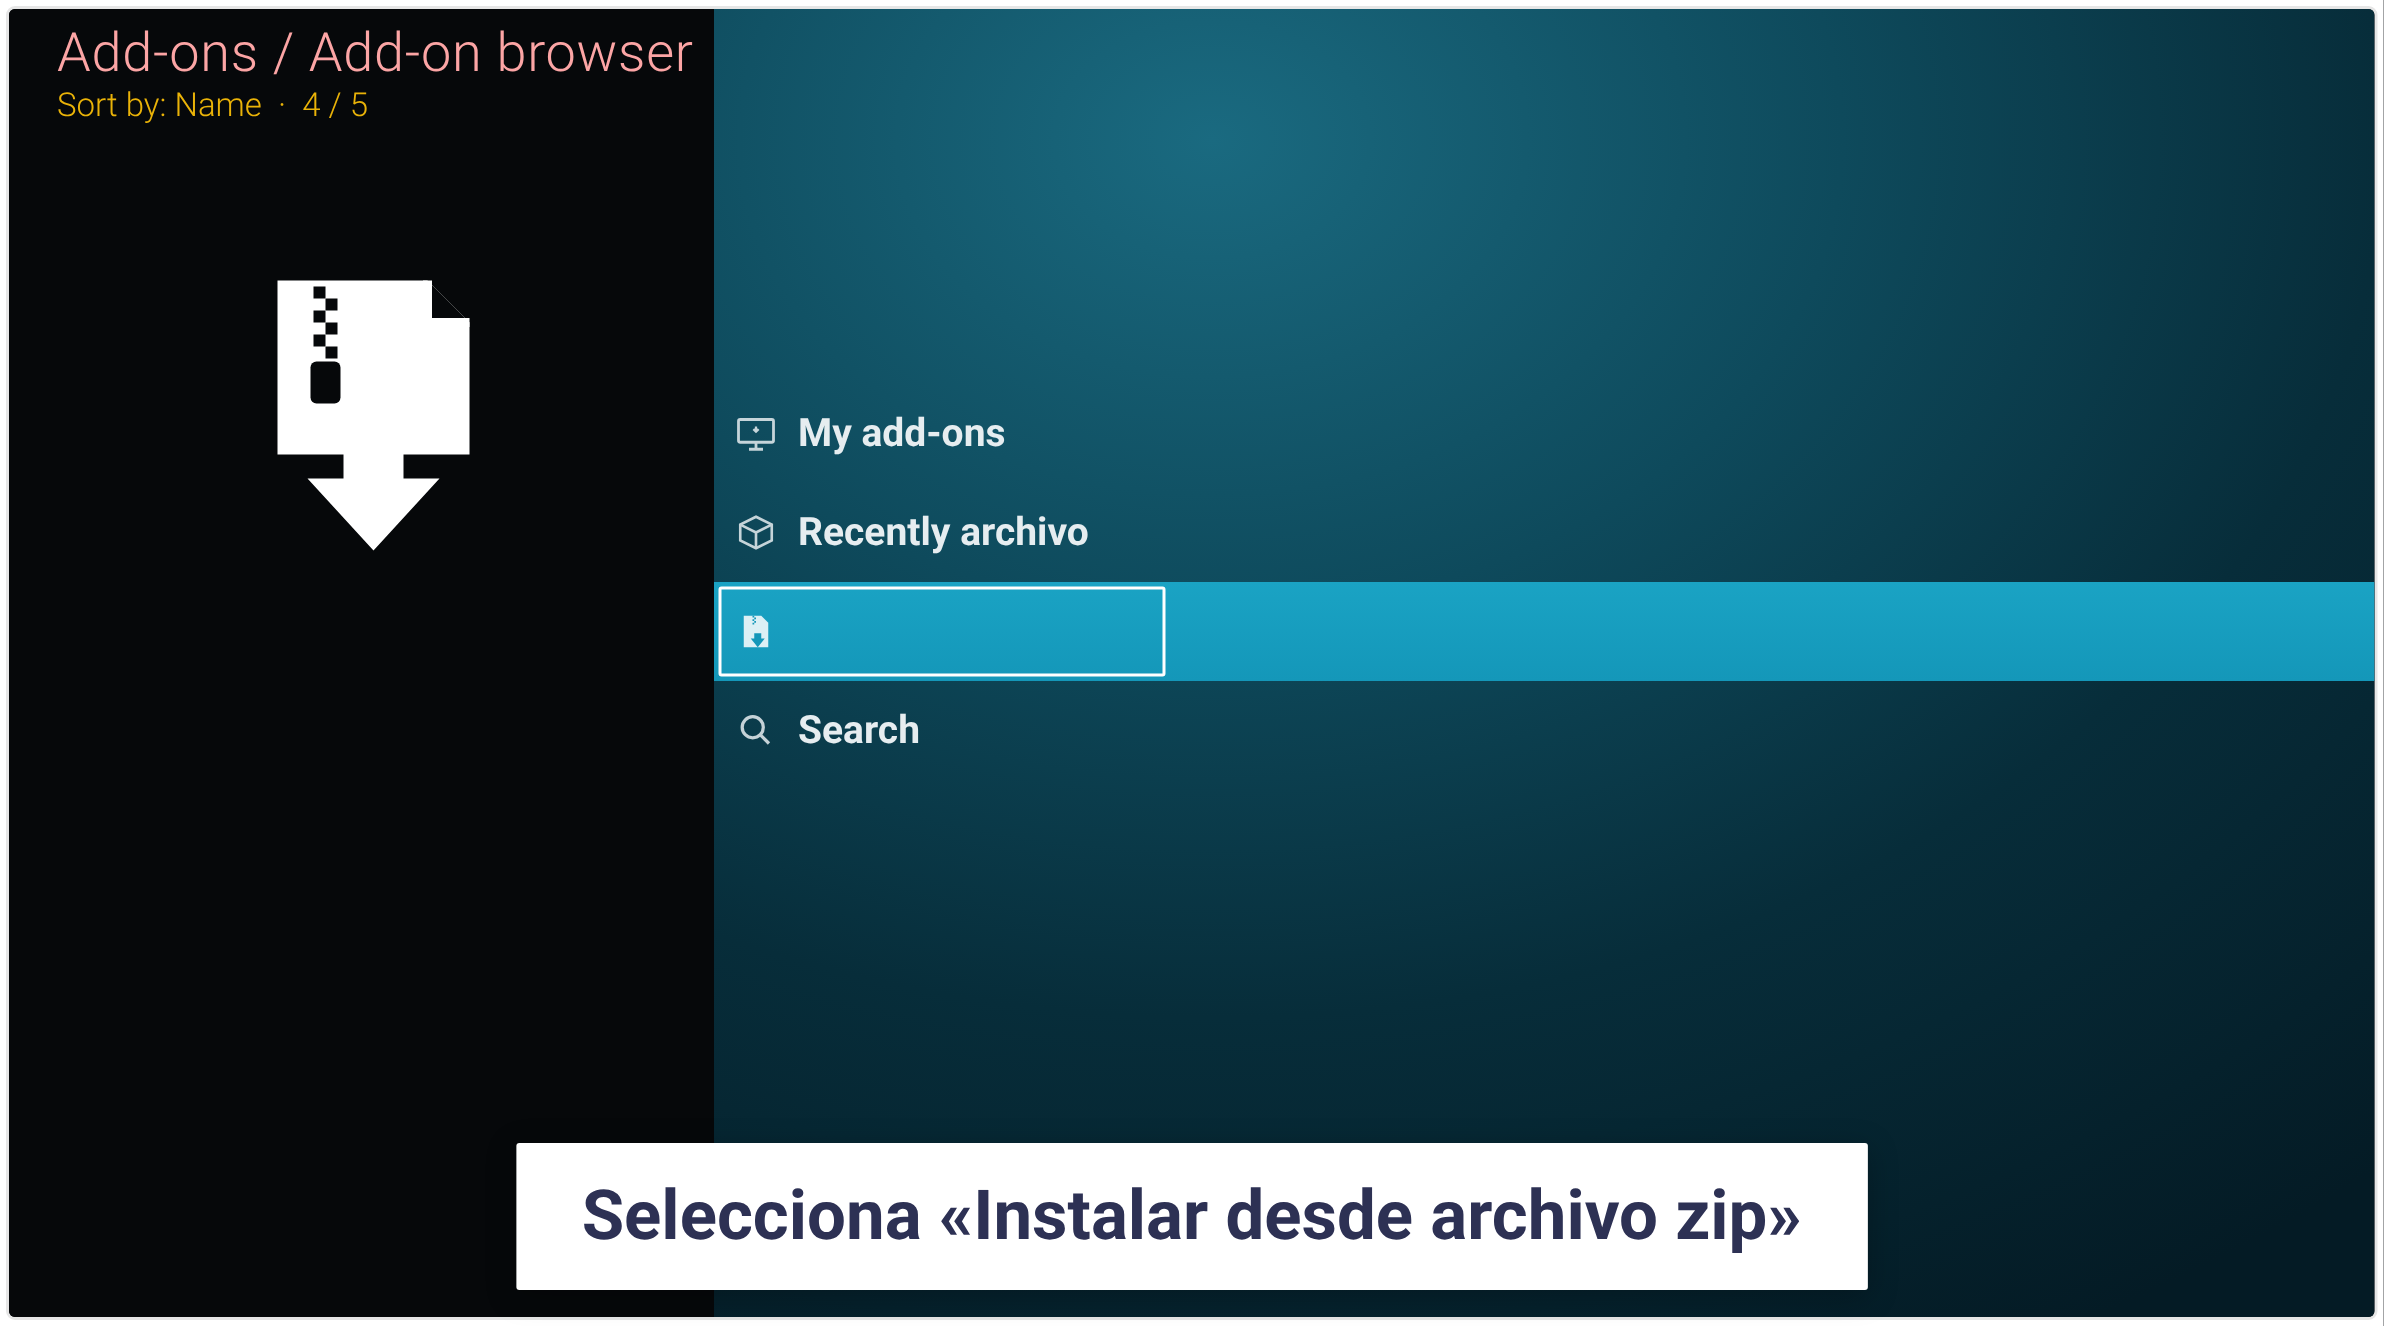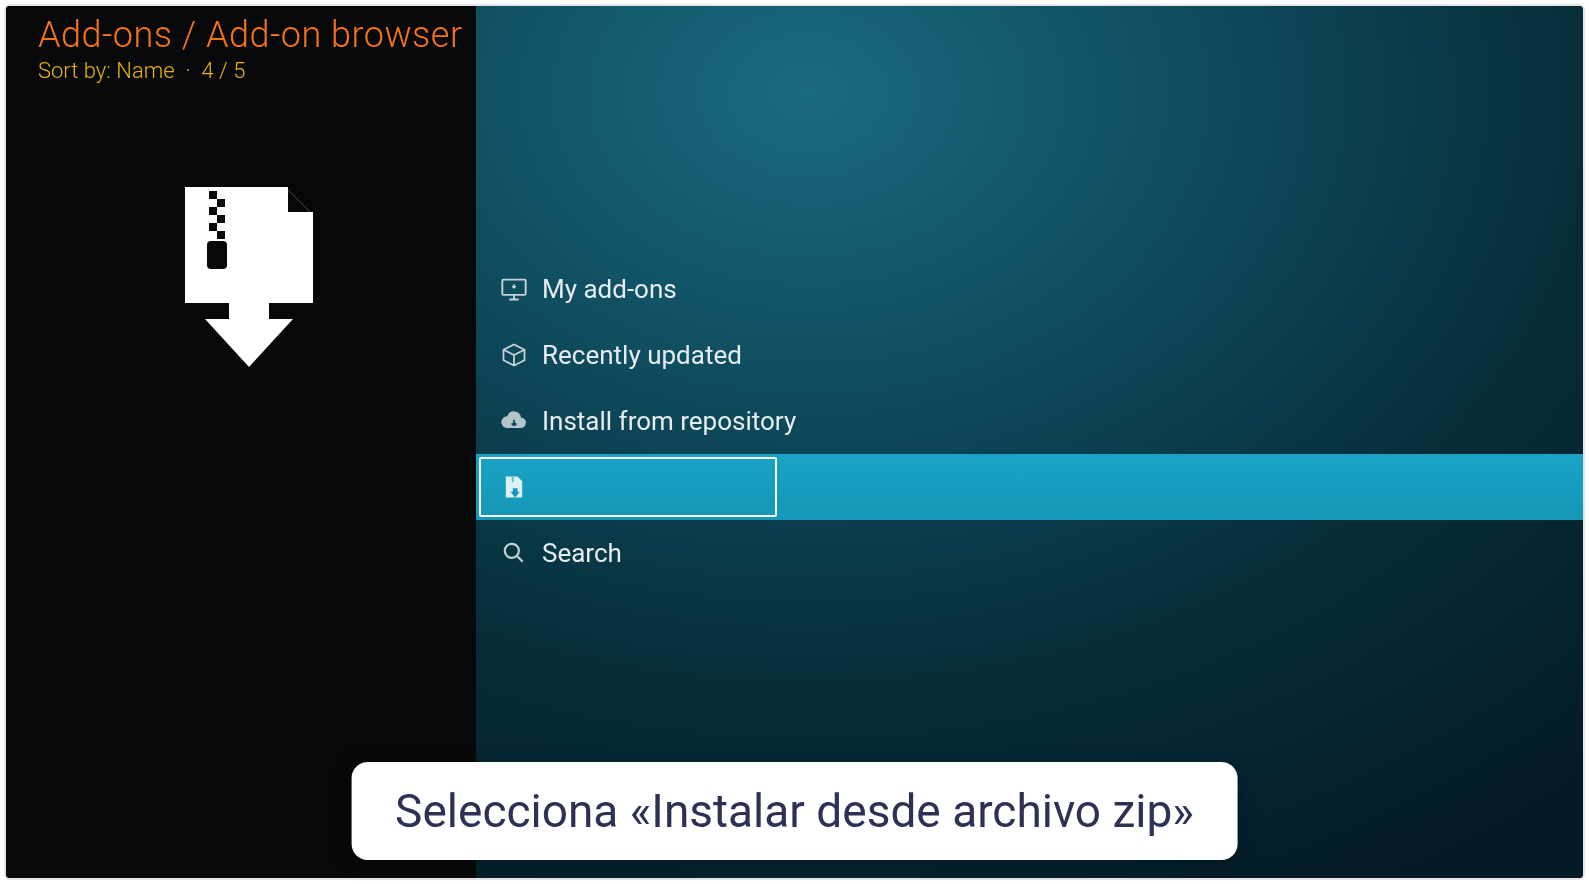--- a/index.html
+++ b/index.html
@@ -30,21 +30,21 @@
   
   .sidebar {
     width: 470px;
     height: 100%;
     background: #06080a;
     padding: 4px 0 0 0;
     position: relative;
   }
   
   .breadcrumb {
-    color: #f97316;
+    color: #fca5a5;
     font-size: 36px;
     font-weight: 300;
     padding: 4px 0 0 32px;
     letter-spacing: 0.5px;
   }
   
   .sortline {
     color: #eab308;
     font-size: 22px;
     font-weight: 300;
@@ -70,23 +70,23 @@
     position: absolute;
     top: 250px;
     left: 0;
     right: 0;
   }
   
   .menu-item {
     display: flex;
     align-items: center;
     height: 66px;
-    padding-left: 16px;
+    padding-left: 6px;
     font-size: 26px;
-    font-weight: 400;
+    font-weight: 700;
     color: #e6edf0;
     cursor: pointer;
     position: relative;
   }
   .menu-item .icon-slot {
     width: 44px;
     display: flex;
     align-items: center;
     justify-content: center;
     opacity: 0.85;
@@ -107,23 +107,23 @@
   }
   
   .caption {
     position: absolute;
     bottom: 24px;
     left: 50%;
     transform: translateX(-50%);
     background: #ffffff;
     color: #2d3154;
     font-size: 46px;
-    font-weight: 400;
+    font-weight: 700;
     padding: 22px 44px;
-    border-radius: 16px;
+    border-radius: 2px;
     box-shadow: 0 4px 20px rgba(0,0,0,.25);
     white-space: nowrap;
   }
 </style>
 </head>
 <body>
 
 <div class="screen">
   <div class="kodi-frame">
 
@@ -170,32 +170,23 @@
           <span class="label">My add-ons</span>
         </div>
 
         <div class="menu-item">
           <span class="icon-slot">
             <svg width="28" height="28" viewBox="0 0 24 24" fill="none" stroke="#e6edf0" stroke-width="1.5">
               <path d="M12 3l9 4.5v9L12 21l-9-4.5v-9L12 3z"></path>
               <path d="M3 7.5L12 12l9-4.5M12 12v9"></path>
             </svg>
           </span>
-          <span class="label">Recently updated</span>
-        </div>
-
-        <div class="menu-item">
-          <span class="icon-slot">
-            <svg width="28" height="28" viewBox="0 0 24 24" fill="#e6edf0">
-              <path d="M6 18a5 5 0 0 1 .3-10A6 6 0 0 1 18 9a4.5 4.5 0 0 1-.5 9H6z" opacity=".9"></path>
-              <path d="M12 11v5m0 0l-2-2m2 2l2-2" stroke="#0e4a5c" stroke-width="1.6" fill="none"></path>
-            </svg>
-          </span>
-          <span class="label">Install from repository</span>
-        </div>
+          <span class="label">Recently archivo</span>
+        </div>
+
 
         <div class="menu-item selected">
           <span class="icon-slot">
             <svg width="28" height="28" viewBox="0 0 24 24" fill="#ffffff">
               <path d="M5 3h10l4 4v14H5z"></path>
               <path d="M10 3h1v1h-1zM11 4h1v1h-1zM10 5h1v1h-1zM11 6h1v1h-1zM10 7h1v1h-1z" fill="#1497b9"></path>
               <path d="M11 13h4v3h2l-4 5-4-5h2z" fill="#1497b9"></path>
             </svg>
           </span>
         </div>

